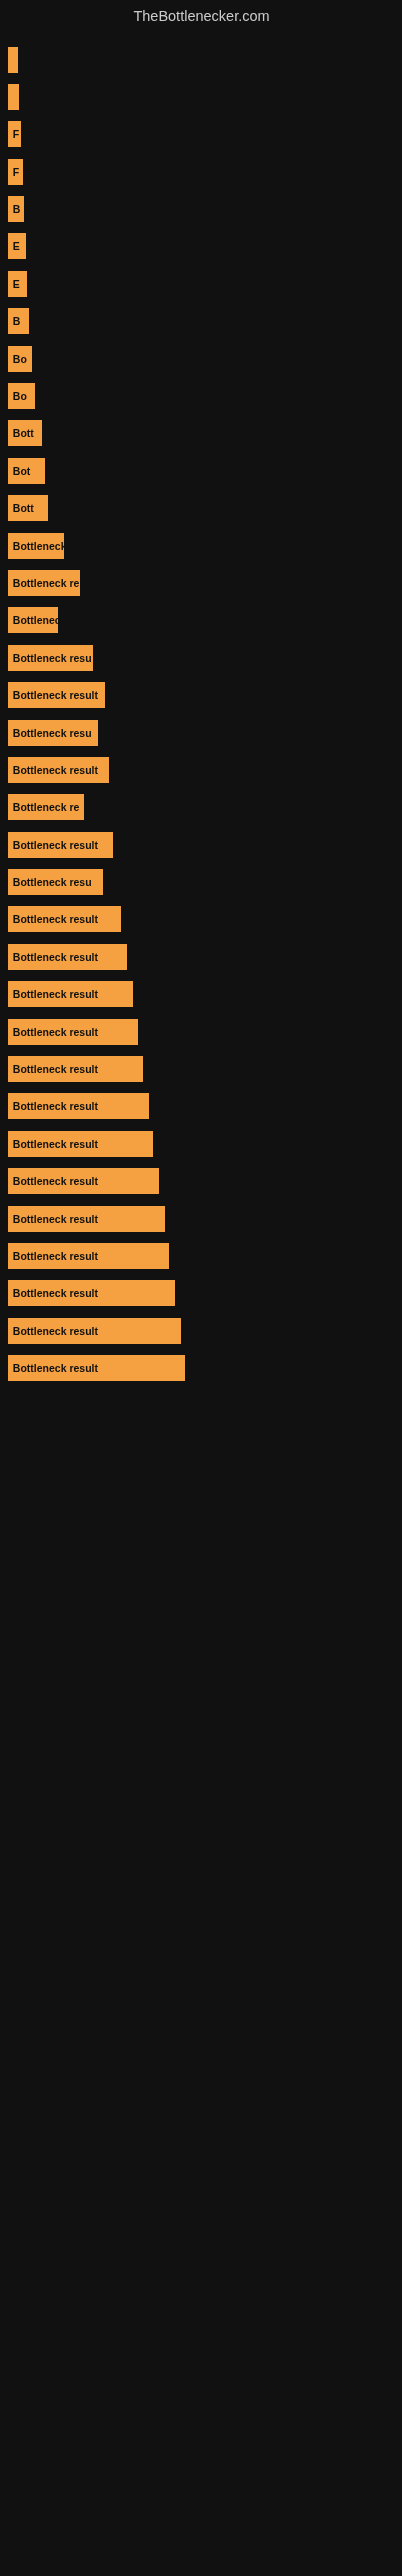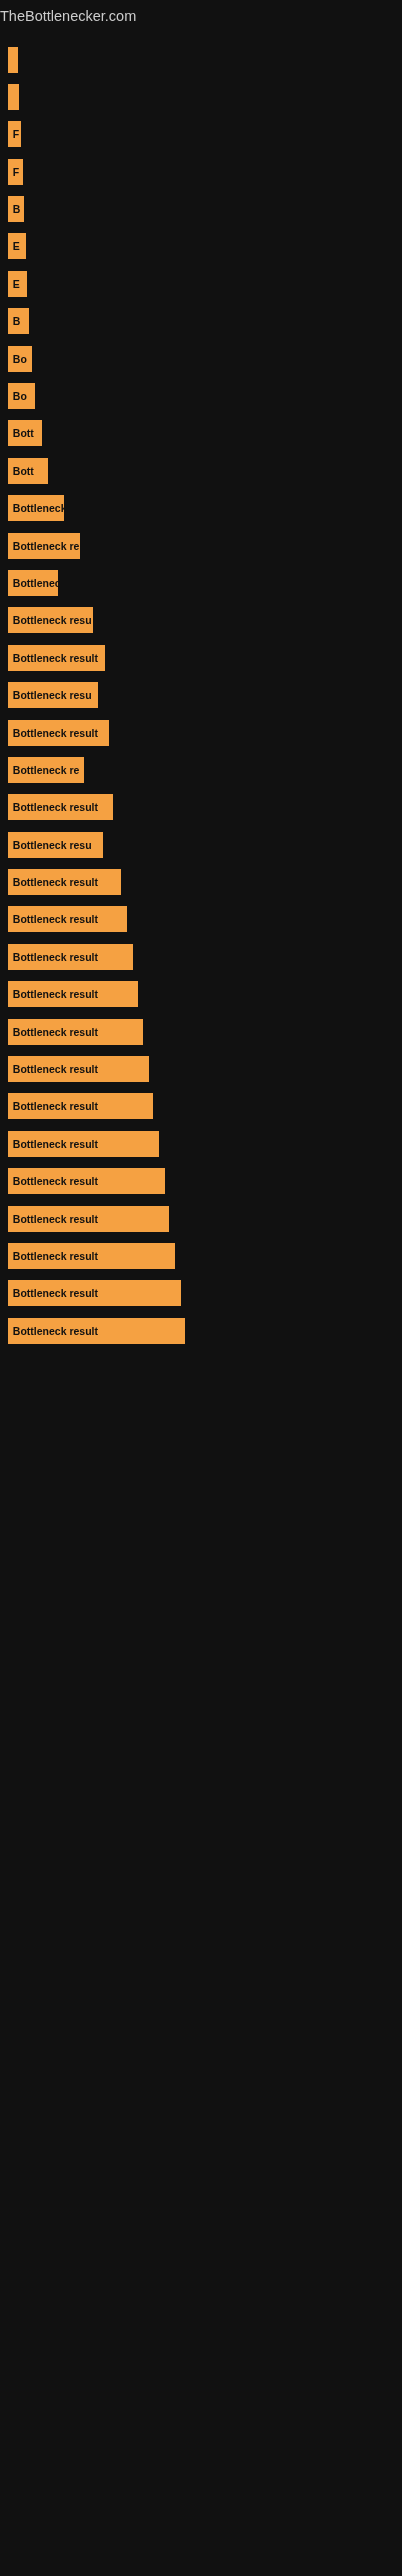--- a/index.html
+++ b/index.html
@@ -12,21 +12,21 @@
       background-color: #111111;
       width: 403px;
       min-height: 2576px;
       font-family: Arial, sans-serif;
       position: relative;
     }
 
     .site-title {
       color: #cccccc;
       font-size: 14.5px;
-      text-align: left;
+      text-align: center;
       padding: 8px 0 4px 0;
       font-weight: normal;
     }
 
     .bars-container {
       padding: 16px 8px;
       display: flex;
       flex-direction: column;
       gap: 0px;
     }
@@ -82,20 +82,23 @@
       <div class="bar" style="width: 21px;">B</div>
     </div>
     <div class="bar-row">
       <div class="bar" style="width: 24px;">Bo</div>
     </div>
     <div class="bar-row">
       <div class="bar" style="width: 27px;">Bo</div>
     </div>
     <div class="bar-row">
       <div class="bar" style="width: 34px;">Bott</div>
+    </div>
+    <div class="bar-row">
+      <div class="bar" style="width: 37px;">Bot</div>
     </div>
     <div class="bar-row">
       <div class="bar" style="width: 40px;">Bott</div>
     </div>
     <div class="bar-row">
       <div class="bar" style="width: 56px;">Bottleneck</div>
     </div>
     <div class="bar-row">
       <div class="bar" style="width: 72px;">Bottleneck re</div>
     </div>

